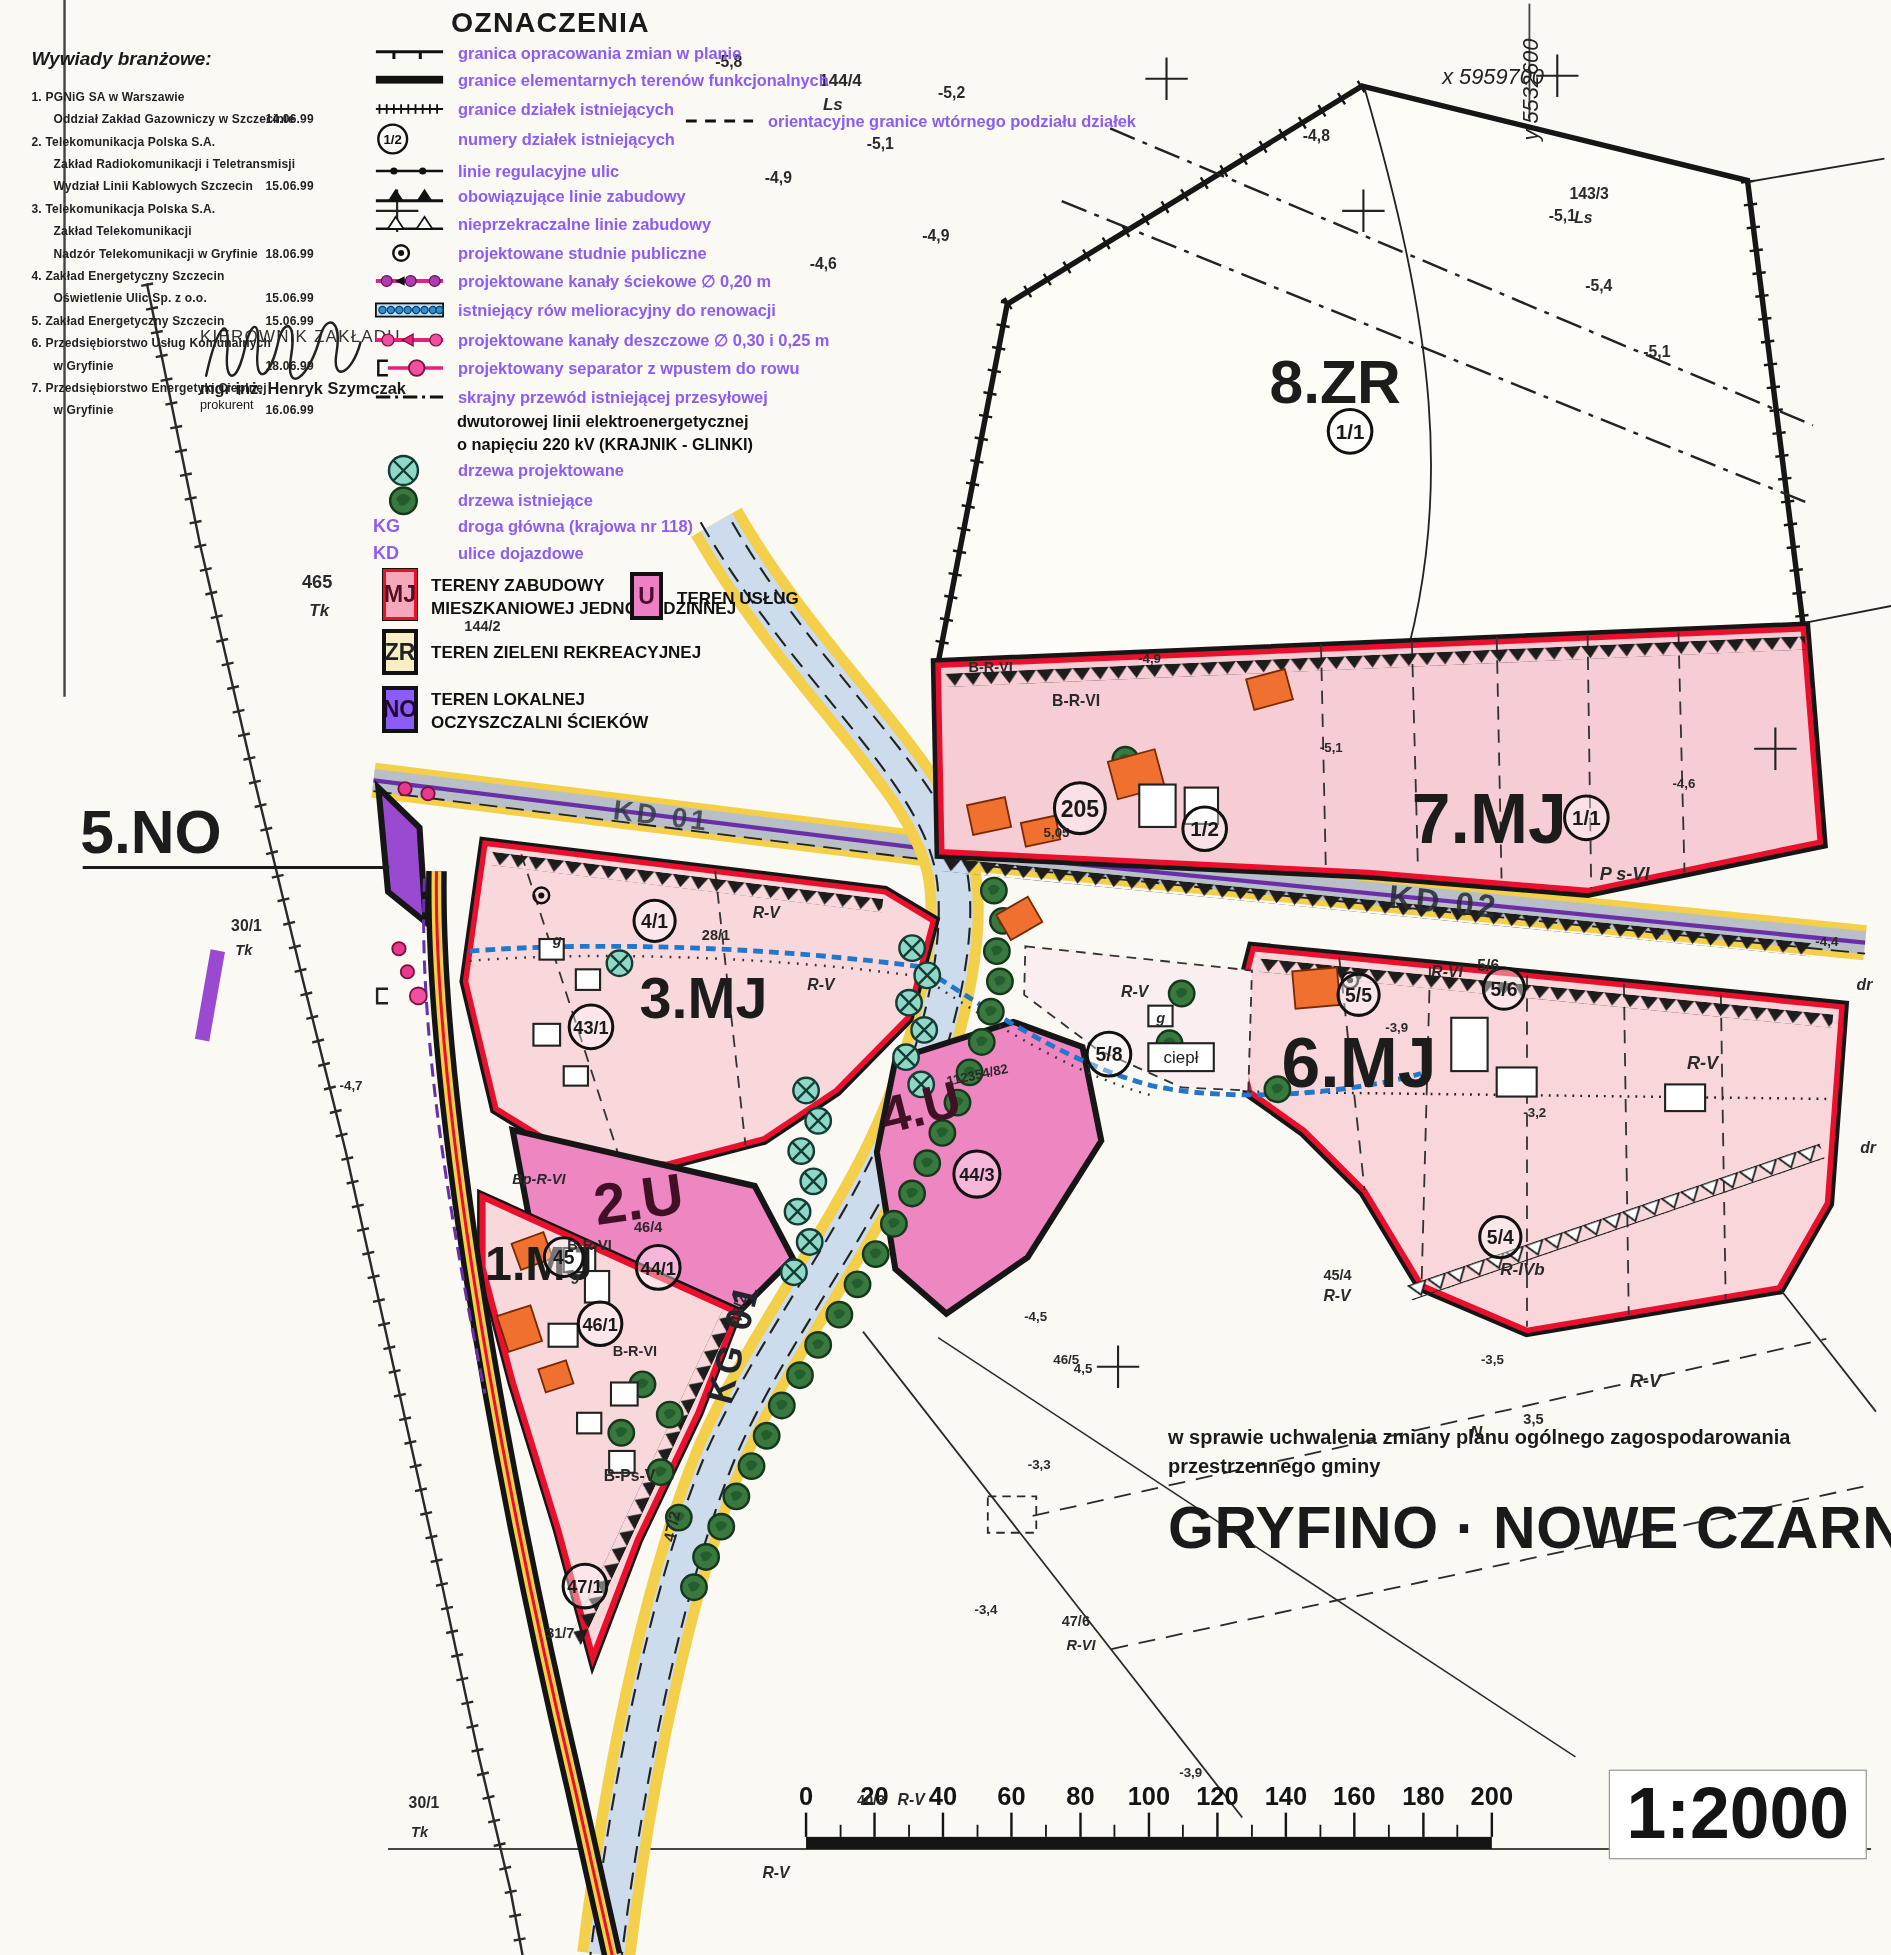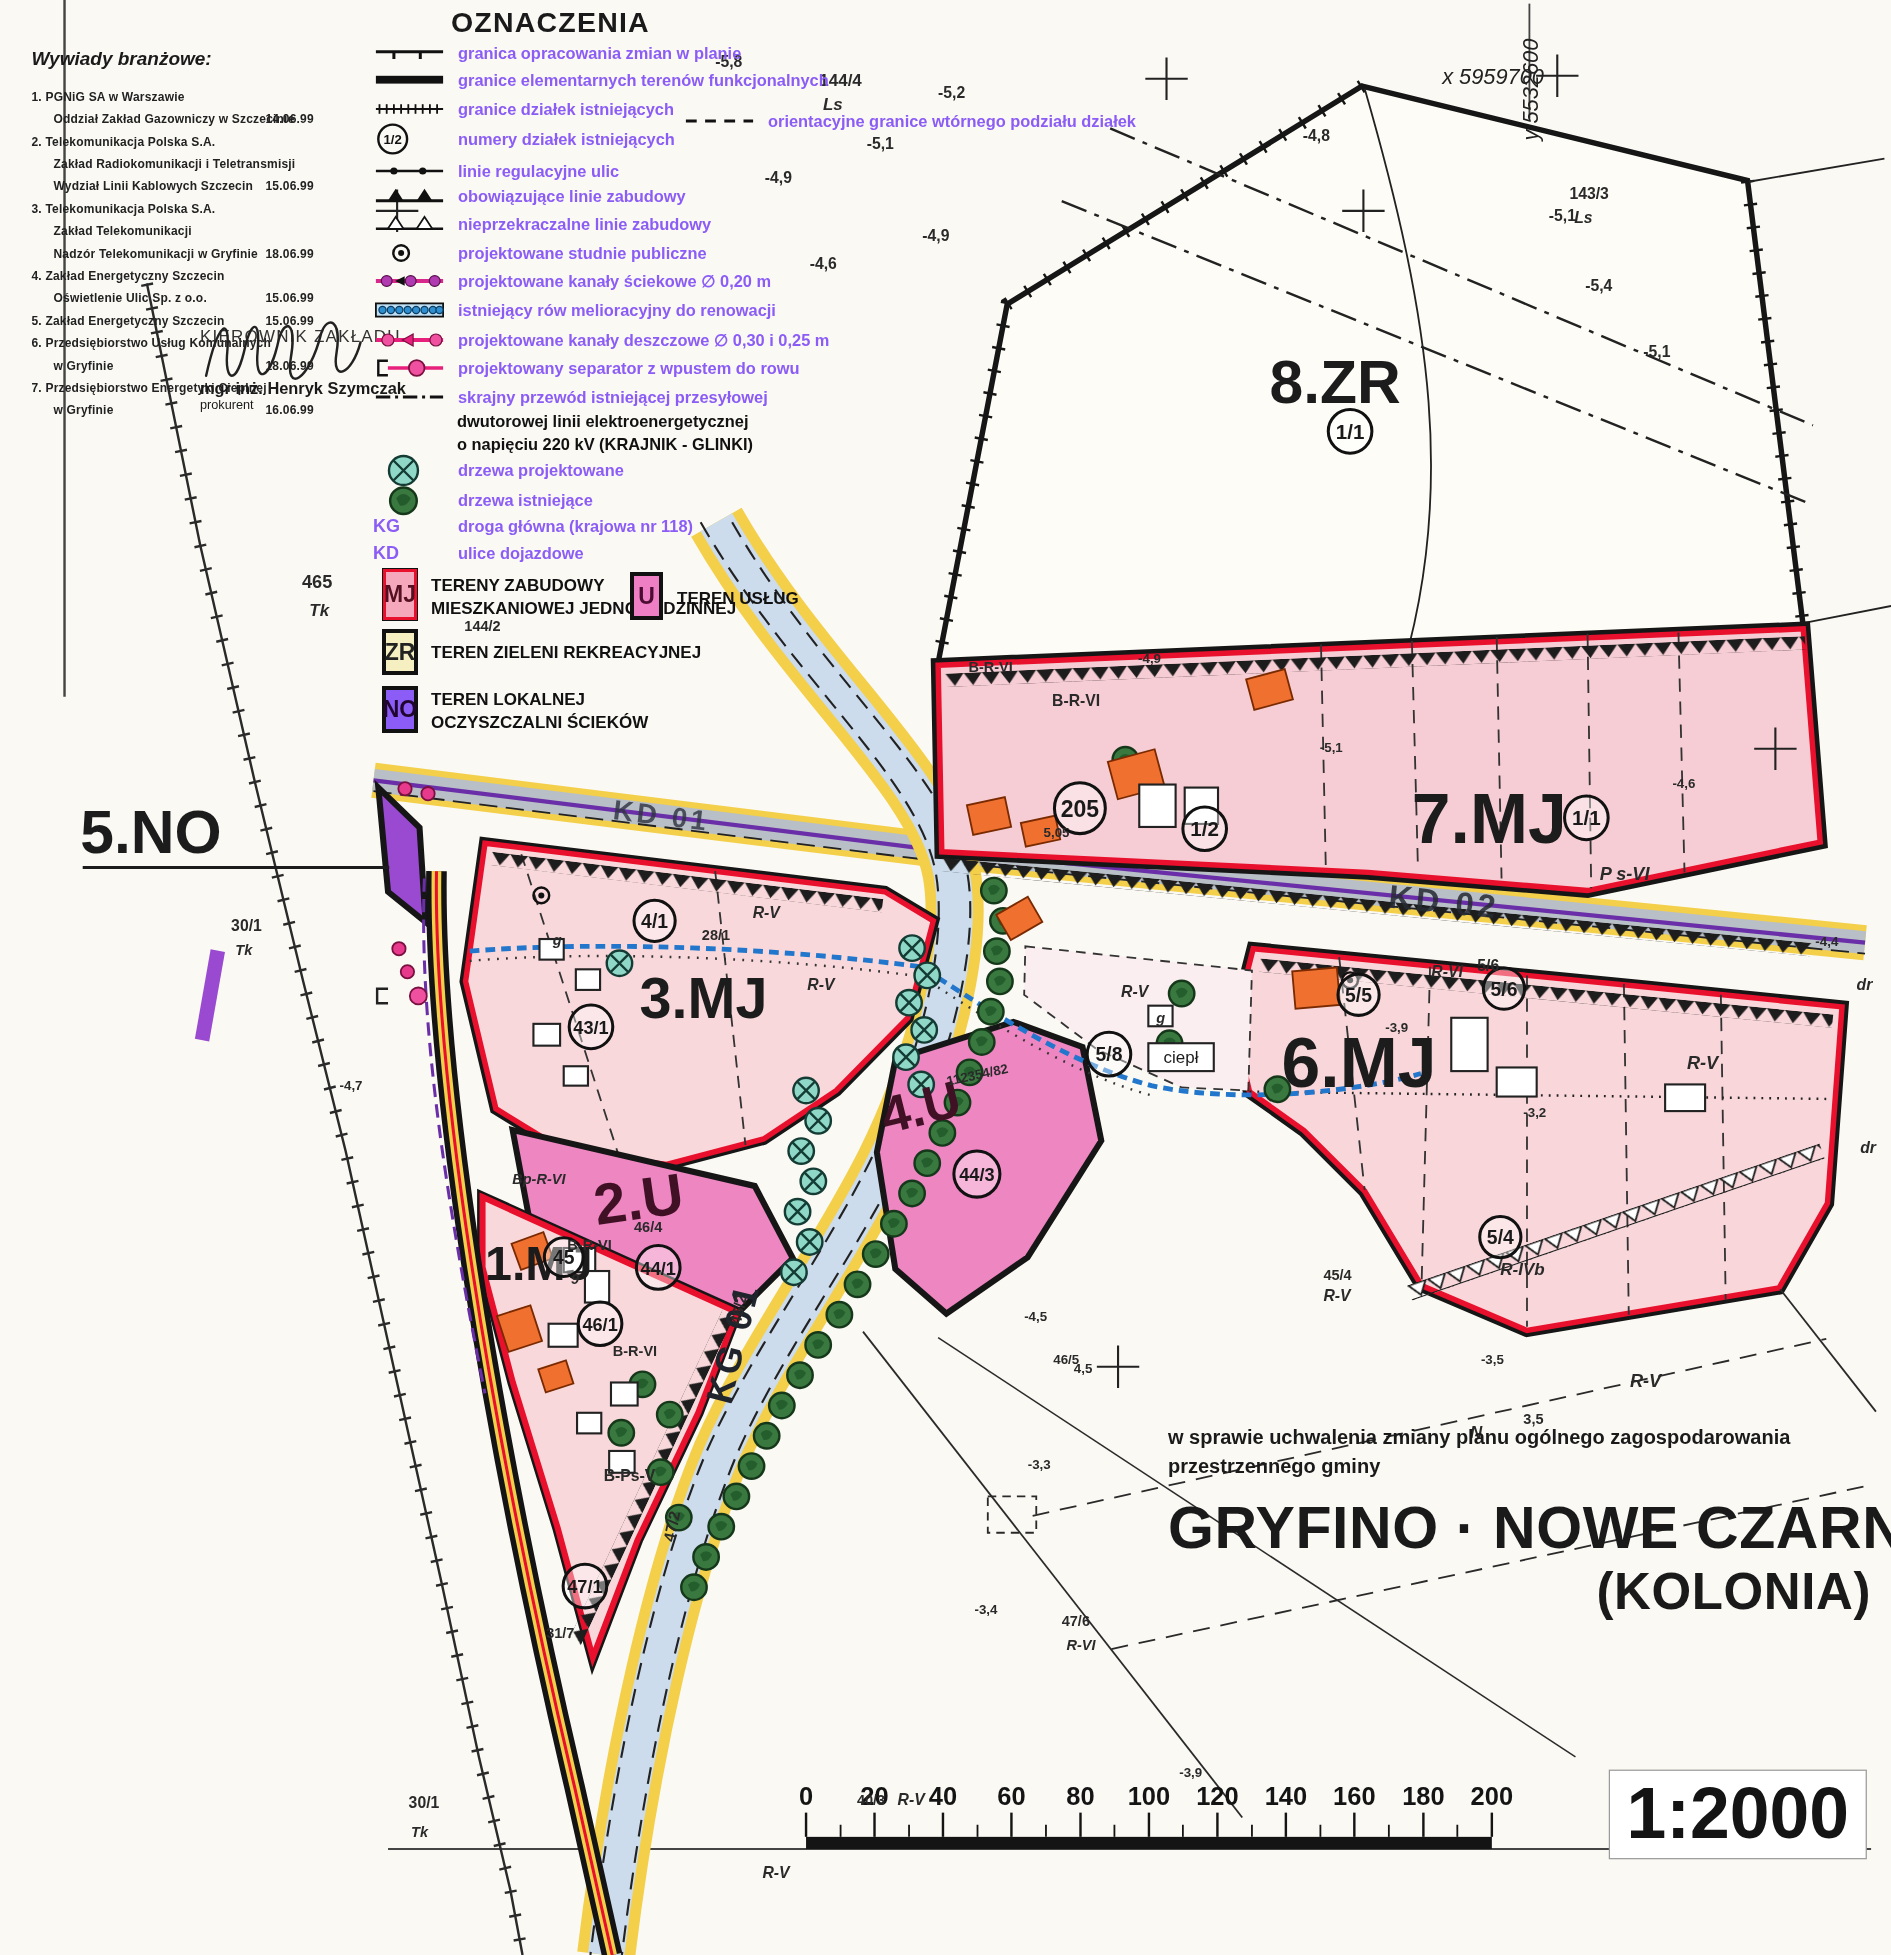--- a/index.html
+++ b/index.html
@@ -704,17 +704,16 @@
   <div class="in">
         <span style="font-size:23px;font-weight:800;color:#20062e">NO</span>
       </div>
 </div>
 <div class="zl" style="left:431px;top:690px">TEREN LOKALNEJ</div>
 <div class="zl" style="left:431px;top:713px">OCZYSZCZALNI ŚCIEKÓW</div>
 
 <div class="abs" id="tblock">
   <div class="t2">w sprawie uchwalenia zmiany planu ogólnego zagospodarowania przestrzennego gminy</div>
   <div class="big">GRYFINO · NOWE CZARNOWO</div>
-  <div class="sub">(KOLONIA)</div>
 </div>
 
 </div>
 
 
 </body></html>

